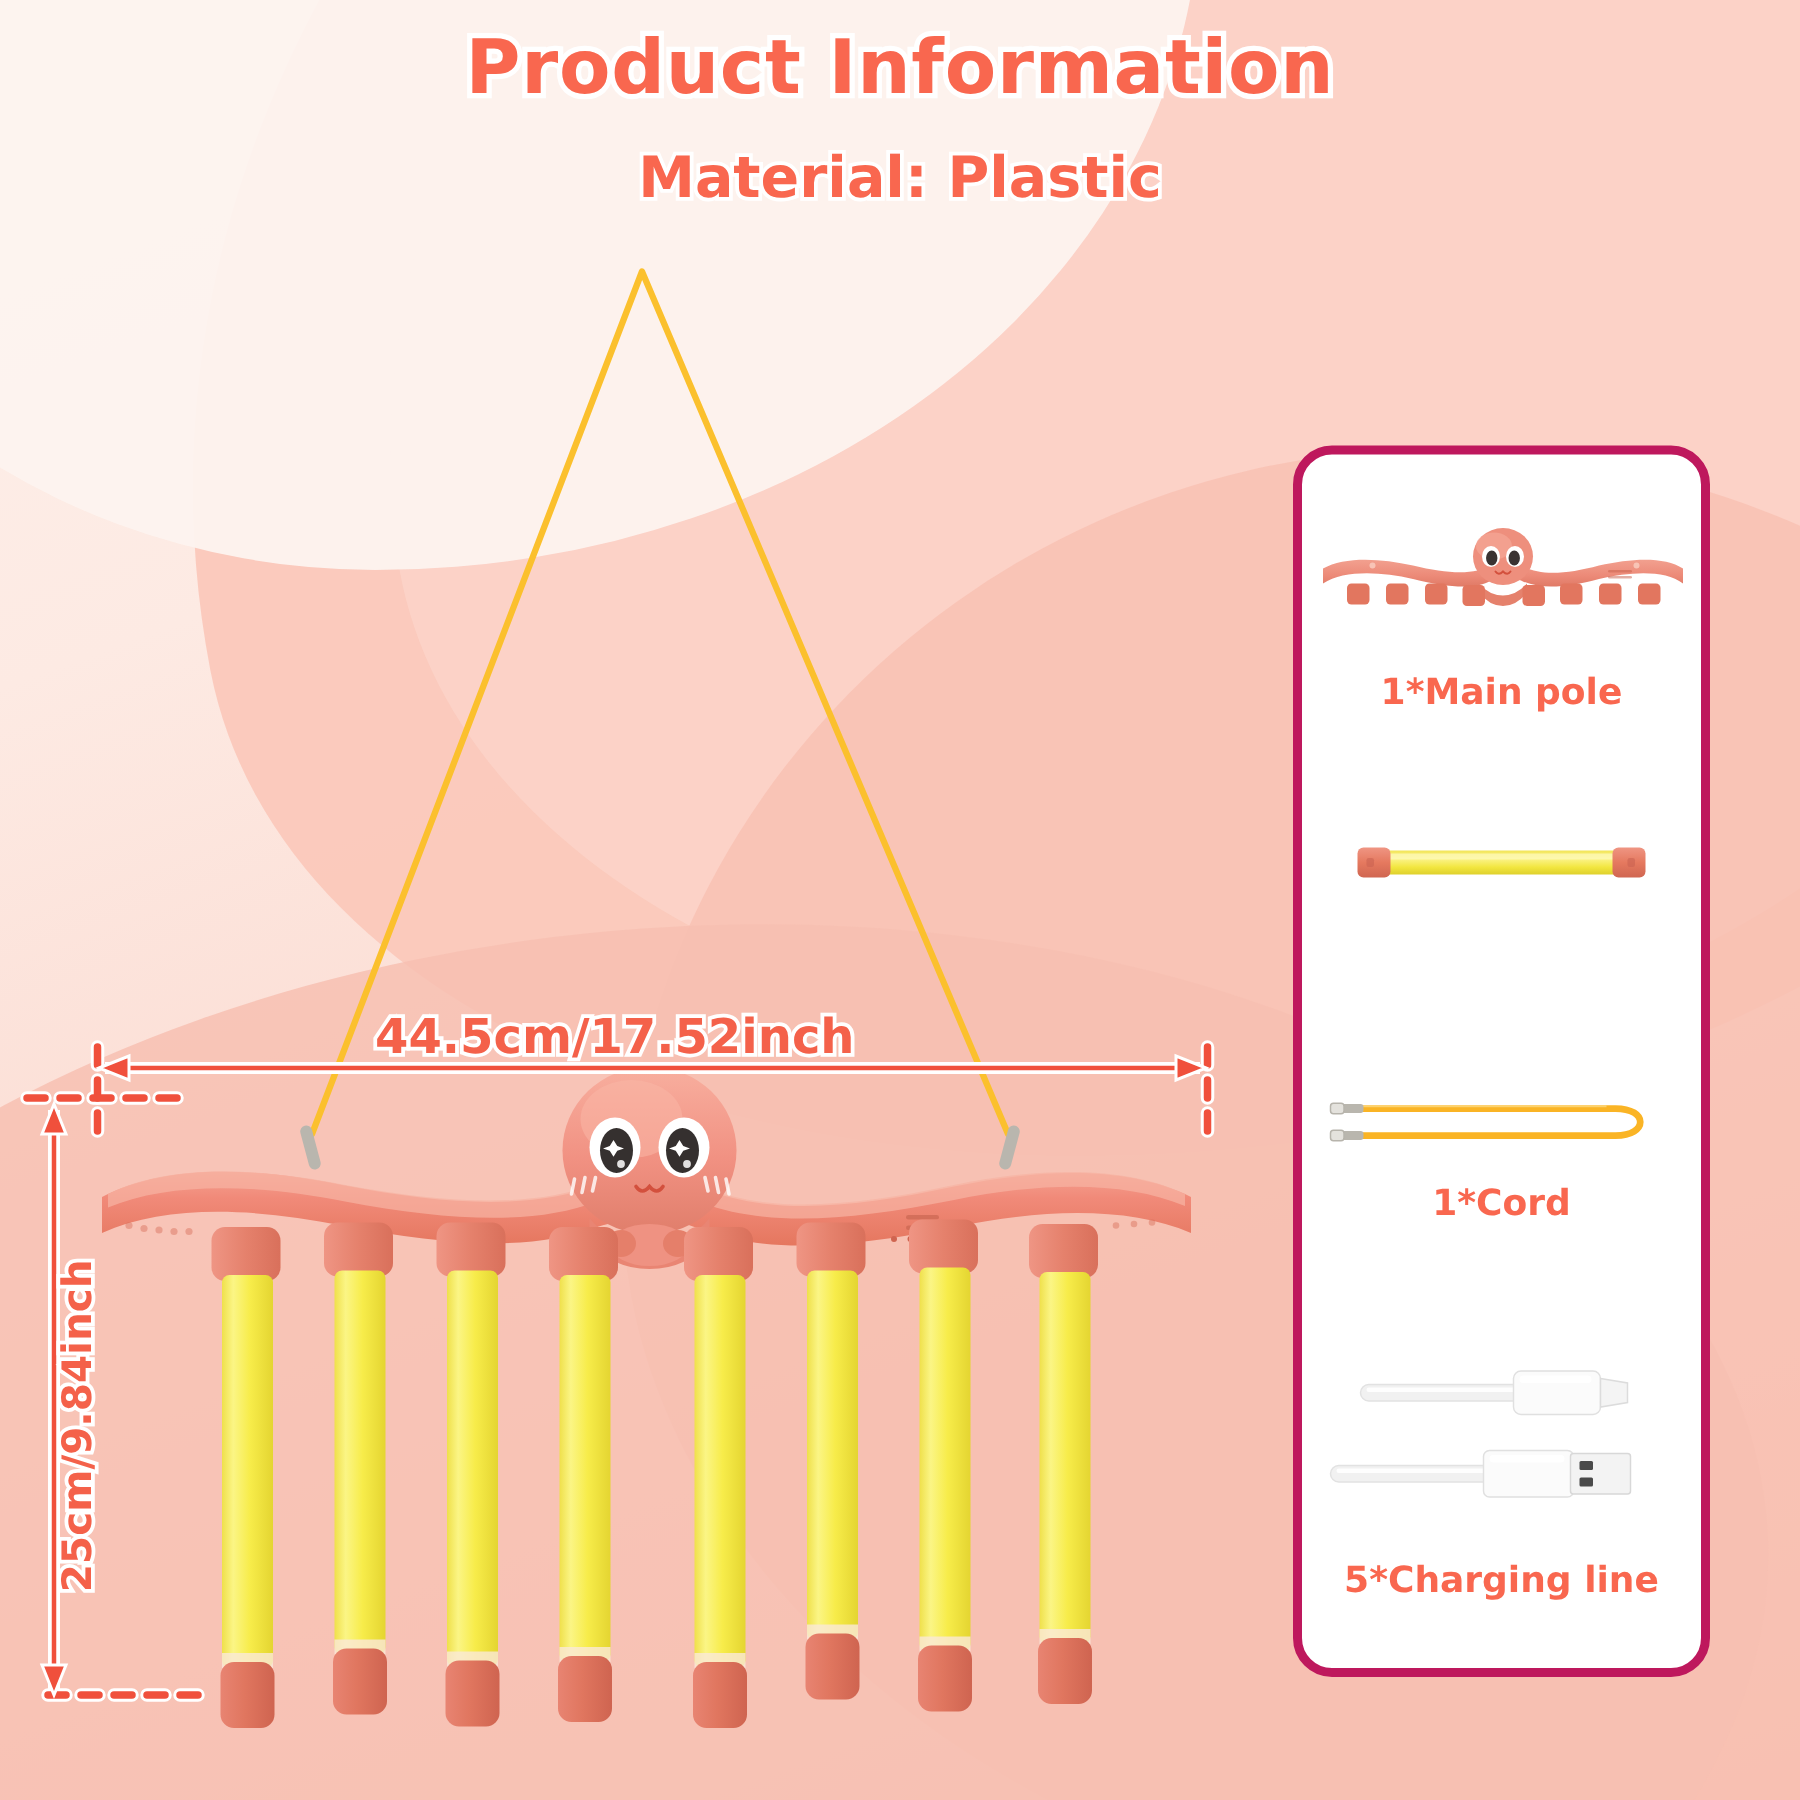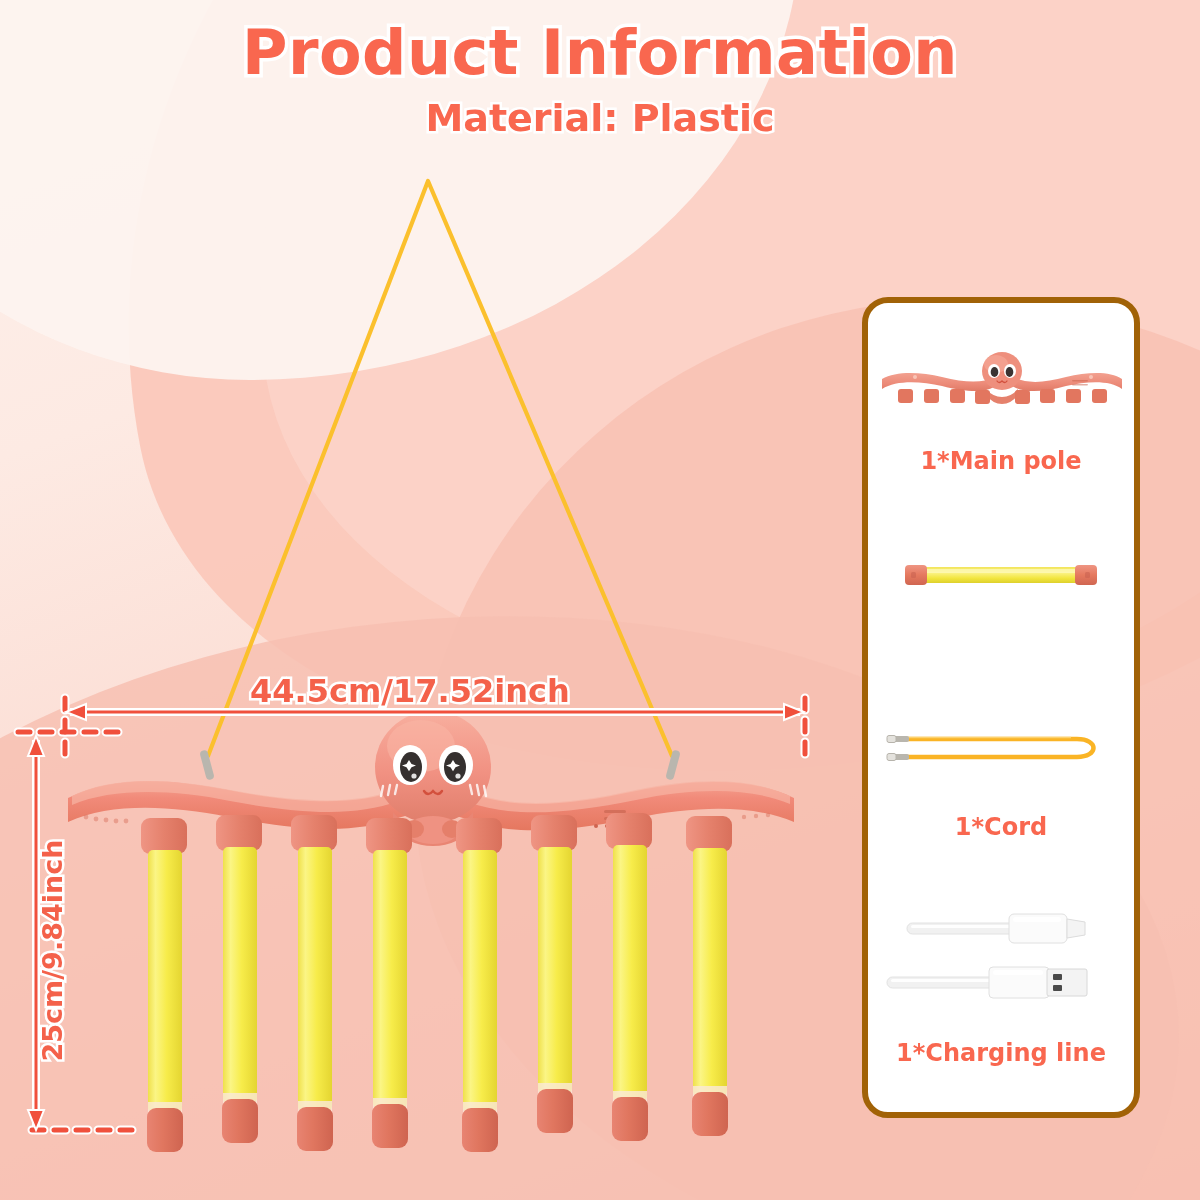--- a/index.html
+++ b/index.html
@@ -46,21 +46,21 @@
   .bg-soft-top{
     position:absolute;left:-200px;top:-520px;width:1000px;height:900px;
     background:#fdf3ef;
     border-radius:50% 50% 55% 45% / 55% 50% 50% 45%;
     opacity:.95;
   }
 
   
   .title-wrap{position:absolute;left:0;top:16px;width:1200px;text-align:center;}
   .title{
-    font-size:62px;font-weight:bold;color:#f9674f;letter-spacing:.5px;
+    font-size:50px;font-weight:bold;color:#f9674f;letter-spacing:.5px;
     -webkit-text-stroke:7px #fff;paint-order:stroke fill;
     font-family:"DejaVu Sans", sans-serif;
     margin-top:20px;
   }
   .subtitle-wrap{position:absolute;left:0;top:96px;width:1200px;text-align:center;}
   .subtitle{
     font-size:38px;font-weight:bold;color:#f9674f;
     -webkit-text-stroke:5px #fff;paint-order:stroke fill;
     font-family:"DejaVu Sans", sans-serif;
   }
@@ -79,21 +79,21 @@
     position:absolute;left:-63px;top:935px;width:230px;text-align:center;
     font-size:27px;font-weight:bold;color:#f4614a;
     -webkit-text-stroke:5px #fff;paint-order:stroke fill;
     font-family:"DejaVu Sans", sans-serif;white-space:nowrap;
     transform:rotate(-90deg);transform-origin:center center;
   }
 
   
   #parts-panel{
     position:absolute;left:862px;top:297px;width:278px;height:821px;
-    background:#fff;border:6px solid #a16207;border-radius:26px;
+    background:#fff;border:6px solid #be185d;border-radius:26px;
     box-sizing:border-box;
   }
   .part-row{position:absolute;left:0;width:100%;text-align:center;}
   .part-caption{
     font-size:24px;font-weight:bold;color:#f9674f;
     font-family:"DejaVu Sans", sans-serif;white-space:nowrap;
   }
   .part-art{display:block;margin:0 auto;}
 </style>
 </head>
@@ -396,21 +396,21 @@
 
     <div class="part-row" style="top:424px">
       <svg class="part-art" width="240" height="42" viewBox="0 0 240 42">
         <path d="M 22 12 L 196 12 C 218 12, 218 30, 196 30 L 22 30" fill="none" stroke="#fab425" stroke-width="4.5" stroke-linecap="round"></path>
         <path d="M 24 10.5 L 190 10.5" fill="none" stroke="#fdd77a" stroke-width="1.4" opacity=".85"></path>
         <rect x="12" y="9" width="16" height="6" rx="2" fill="#b9b6ae"></rect>
         <rect x="12" y="27" width="16" height="6" rx="2" fill="#b9b6ae"></rect>
         <rect x="6" y="8.5" width="9" height="7" rx="2" fill="#e4e2dd" stroke="#b7b4ac" stroke-width="1"></rect>
         <rect x="6" y="26.5" width="9" height="7" rx="2" fill="#e4e2dd" stroke="#b7b4ac" stroke-width="1"></rect>
       </svg>
-      <div class="part-caption" style="margin-top:44px">1*Cord</div>
+      <div class="part-caption" style="margin-top:19px">1*Cord</div>
     </div>
 
     <div class="part-row" style="top:600px">
       <svg class="part-art" width="240" height="120" viewBox="0 0 240 120">
 
         <g>
           <rect x="26" y="20" width="128" height="11" rx="5.5" fill="#f1f1f1" stroke="#e2e2e2" stroke-width="1"></rect>
           <rect x="30" y="22" width="118" height="3" rx="1.5" fill="#ffffff" opacity=".9"></rect>
           <rect x="128" y="11" width="58" height="29" rx="5" fill="#fbfbfb" stroke="#e0e0e0" stroke-width="1"></rect>
           <rect x="132" y="14" width="48" height="5" rx="2.5" fill="#ffffff"></rect>
@@ -420,17 +420,17 @@
         <g>
           <rect x="6" y="74" width="128" height="11" rx="5.5" fill="#f1f1f1" stroke="#e2e2e2" stroke-width="1"></rect>
           <rect x="10" y="76" width="118" height="3" rx="1.5" fill="#ffffff" opacity=".9"></rect>
           <rect x="108" y="64" width="60" height="31" rx="4" fill="#fbfbfb" stroke="#e0e0e0" stroke-width="1"></rect>
           <rect x="112" y="67" width="50" height="5" rx="2.5" fill="#ffffff"></rect>
           <rect x="166" y="66" width="40" height="27" rx="2" fill="#f3f3f3" stroke="#d8d8d8" stroke-width="1"></rect>
           <rect x="172" y="71" width="9" height="6" rx="1" fill="#4a4a4a"></rect>
           <rect x="172" y="82" width="9" height="6" rx="1" fill="#4a4a4a"></rect>
         </g>
       </svg>
-      <div class="part-caption" style="margin-top:16px">1*Charging line</div>
+      <div class="part-caption" style="margin-top:16px">5*Charging line</div>
     </div>
 
   </div>
 </div>
 
 </body></html>

